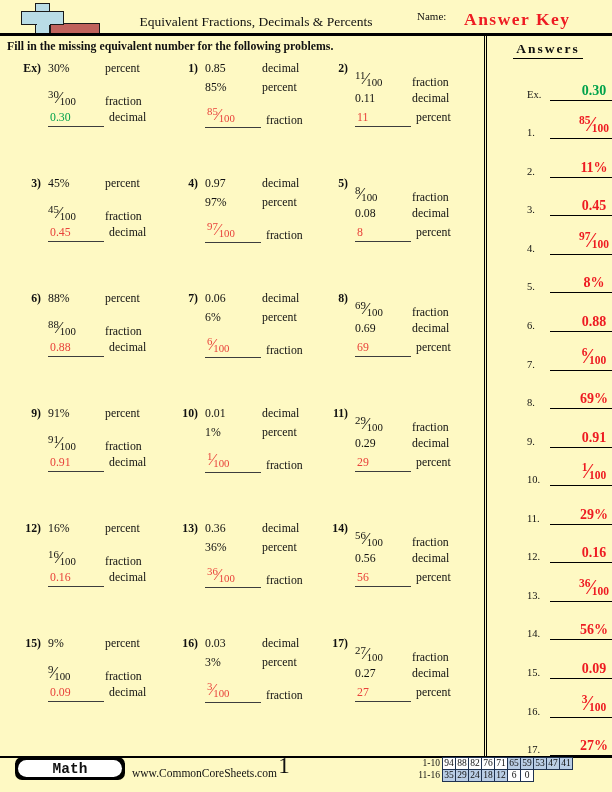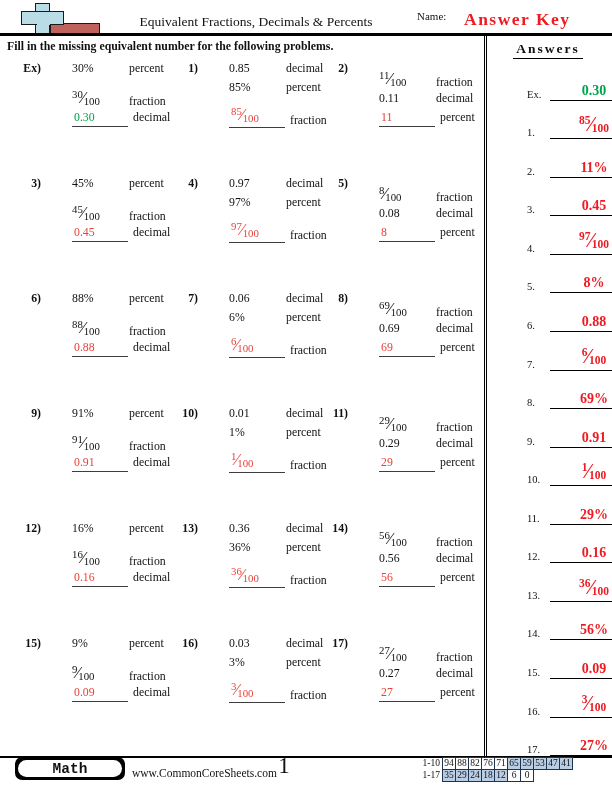--- a/index.html
+++ b/index.html
@@ -1,42 +1,42 @@
 <!DOCTYPE html>
 <html style="--red: #ee1b22; --inline-red: #e8423b; --green: #00a24b; --cell-blue: #b9cde5;"><head>
 <meta charset="utf-8">
 <style>
   :root{
     --red:#ee1b22; --inline-red:#e8423b; --green:#00a24b; --cell-blue:#b9cde5;
     --ink:#111; --blank:#3d3d3d;
   }
   html,body{margin:0;padding:0;}
   body{background:#888;}
-  #page{position:relative;width:612px;height:792px;background:#ffffff;margin:0 auto;
+  #page{position:relative;width:612px;height:792px;background:#fef9c3;margin:0 auto;
         font-family:"Liberation Serif",serif;color:var(--ink);overflow:hidden;}
 
   
   #logo{position:absolute;left:10px;top:2px;width:90px;height:33px;}
   #logo .brick{position:absolute;left:40px;top:21px;width:48px;height:11px;background:#c0625c;border:1.6px solid #1a1a1a;}
   #logo .cross-v{position:absolute;left:25px;top:1px;width:13px;height:29px;background:#b9dce6;border:1.6px solid #1a1a1a;}
   #logo .cross-h{position:absolute;left:11px;top:9px;width:41px;height:12px;background:#b9dce6;border:1.6px solid #1a1a1a;}
   #logo .patch{position:absolute;left:26.6px;top:10.6px;width:13px;height:12px;background:#b9dce6;}
   #title{position:absolute;left:110px;top:14px;width:292px;text-align:center;font-size:13.5px;}
   #name-label{position:absolute;left:417px;top:10px;font-size:11px;}
   #name-value{position:absolute;left:464px;top:9px;font-size:17.5px;font-weight:bold;color:var(--red);letter-spacing:1.5px;}
   #header-rule{position:absolute;left:0;top:33px;width:612px;height:2.6px;background:#000;}
   #instruction{position:absolute;left:7px;top:39px;font-size:11.8px;font-weight:bold;}
   #divider{position:absolute;left:484px;top:36px;height:720px;width:2.6px;border-left:1.6px solid #000;border-right:1.6px solid #000;box-sizing:border-box;}
   #answers-title{position:absolute;left:491px;top:39px;width:114px;text-align:center;}
   #answers-title span{display:inline-block;font-size:13.5px;font-weight:bold;letter-spacing:2px;border-bottom:1.7px solid #000;padding:0 3px 1px;}
 
   
   #problems{position:absolute;left:13px;top:61px;width:470px;display:grid;
             grid-template-columns:157px 150px 163px;grid-auto-rows:115px;}
-  .prob{display:flex;align-items:flex-start;gap:24px;}
+  .prob{display:flex;align-items:flex-start;}
   .pnum{width:28px;text-align:right;font-weight:bold;font-size:11.8px;flex:none;}
   .pbody{margin-left:7px;}
   .pline{display:flex;align-items:baseline;min-height:19px;font-size:11.8px;}
   .pline.fr{min-height:29px;align-items:flex-end;padding-bottom:1px;}
   .pval{width:52px;text-align:left;flex:none;}
   .plbl{margin-left:5px;}
   .pline.ans .pval{border-bottom:1.5px solid var(--blank);padding:0 2px 1px;}
   .red{color:var(--inline-red);}
   .green{color:var(--green);}
 
@@ -493,21 +493,21 @@
         <span class="scell">82</span>
         <span class="scell">76</span>
         <span class="scell">71</span>
         <span class="scell fill">65</span>
         <span class="scell fill">59</span>
         <span class="scell fill">53</span>
         <span class="scell fill">47</span>
         <span class="scell fill">41</span>
       </div>
       <div class="srow">
-        <span class="slabel">1-17</span>
+        <span class="slabel">11-16</span>
         <span class="scell fill">35</span>
         <span class="scell fill">29</span>
         <span class="scell fill">24</span>
         <span class="scell fill">18</span>
         <span class="scell fill">12</span>
         <span class="scell">6</span>
         <span class="scell">0</span>
       </div>
     </div>
 

